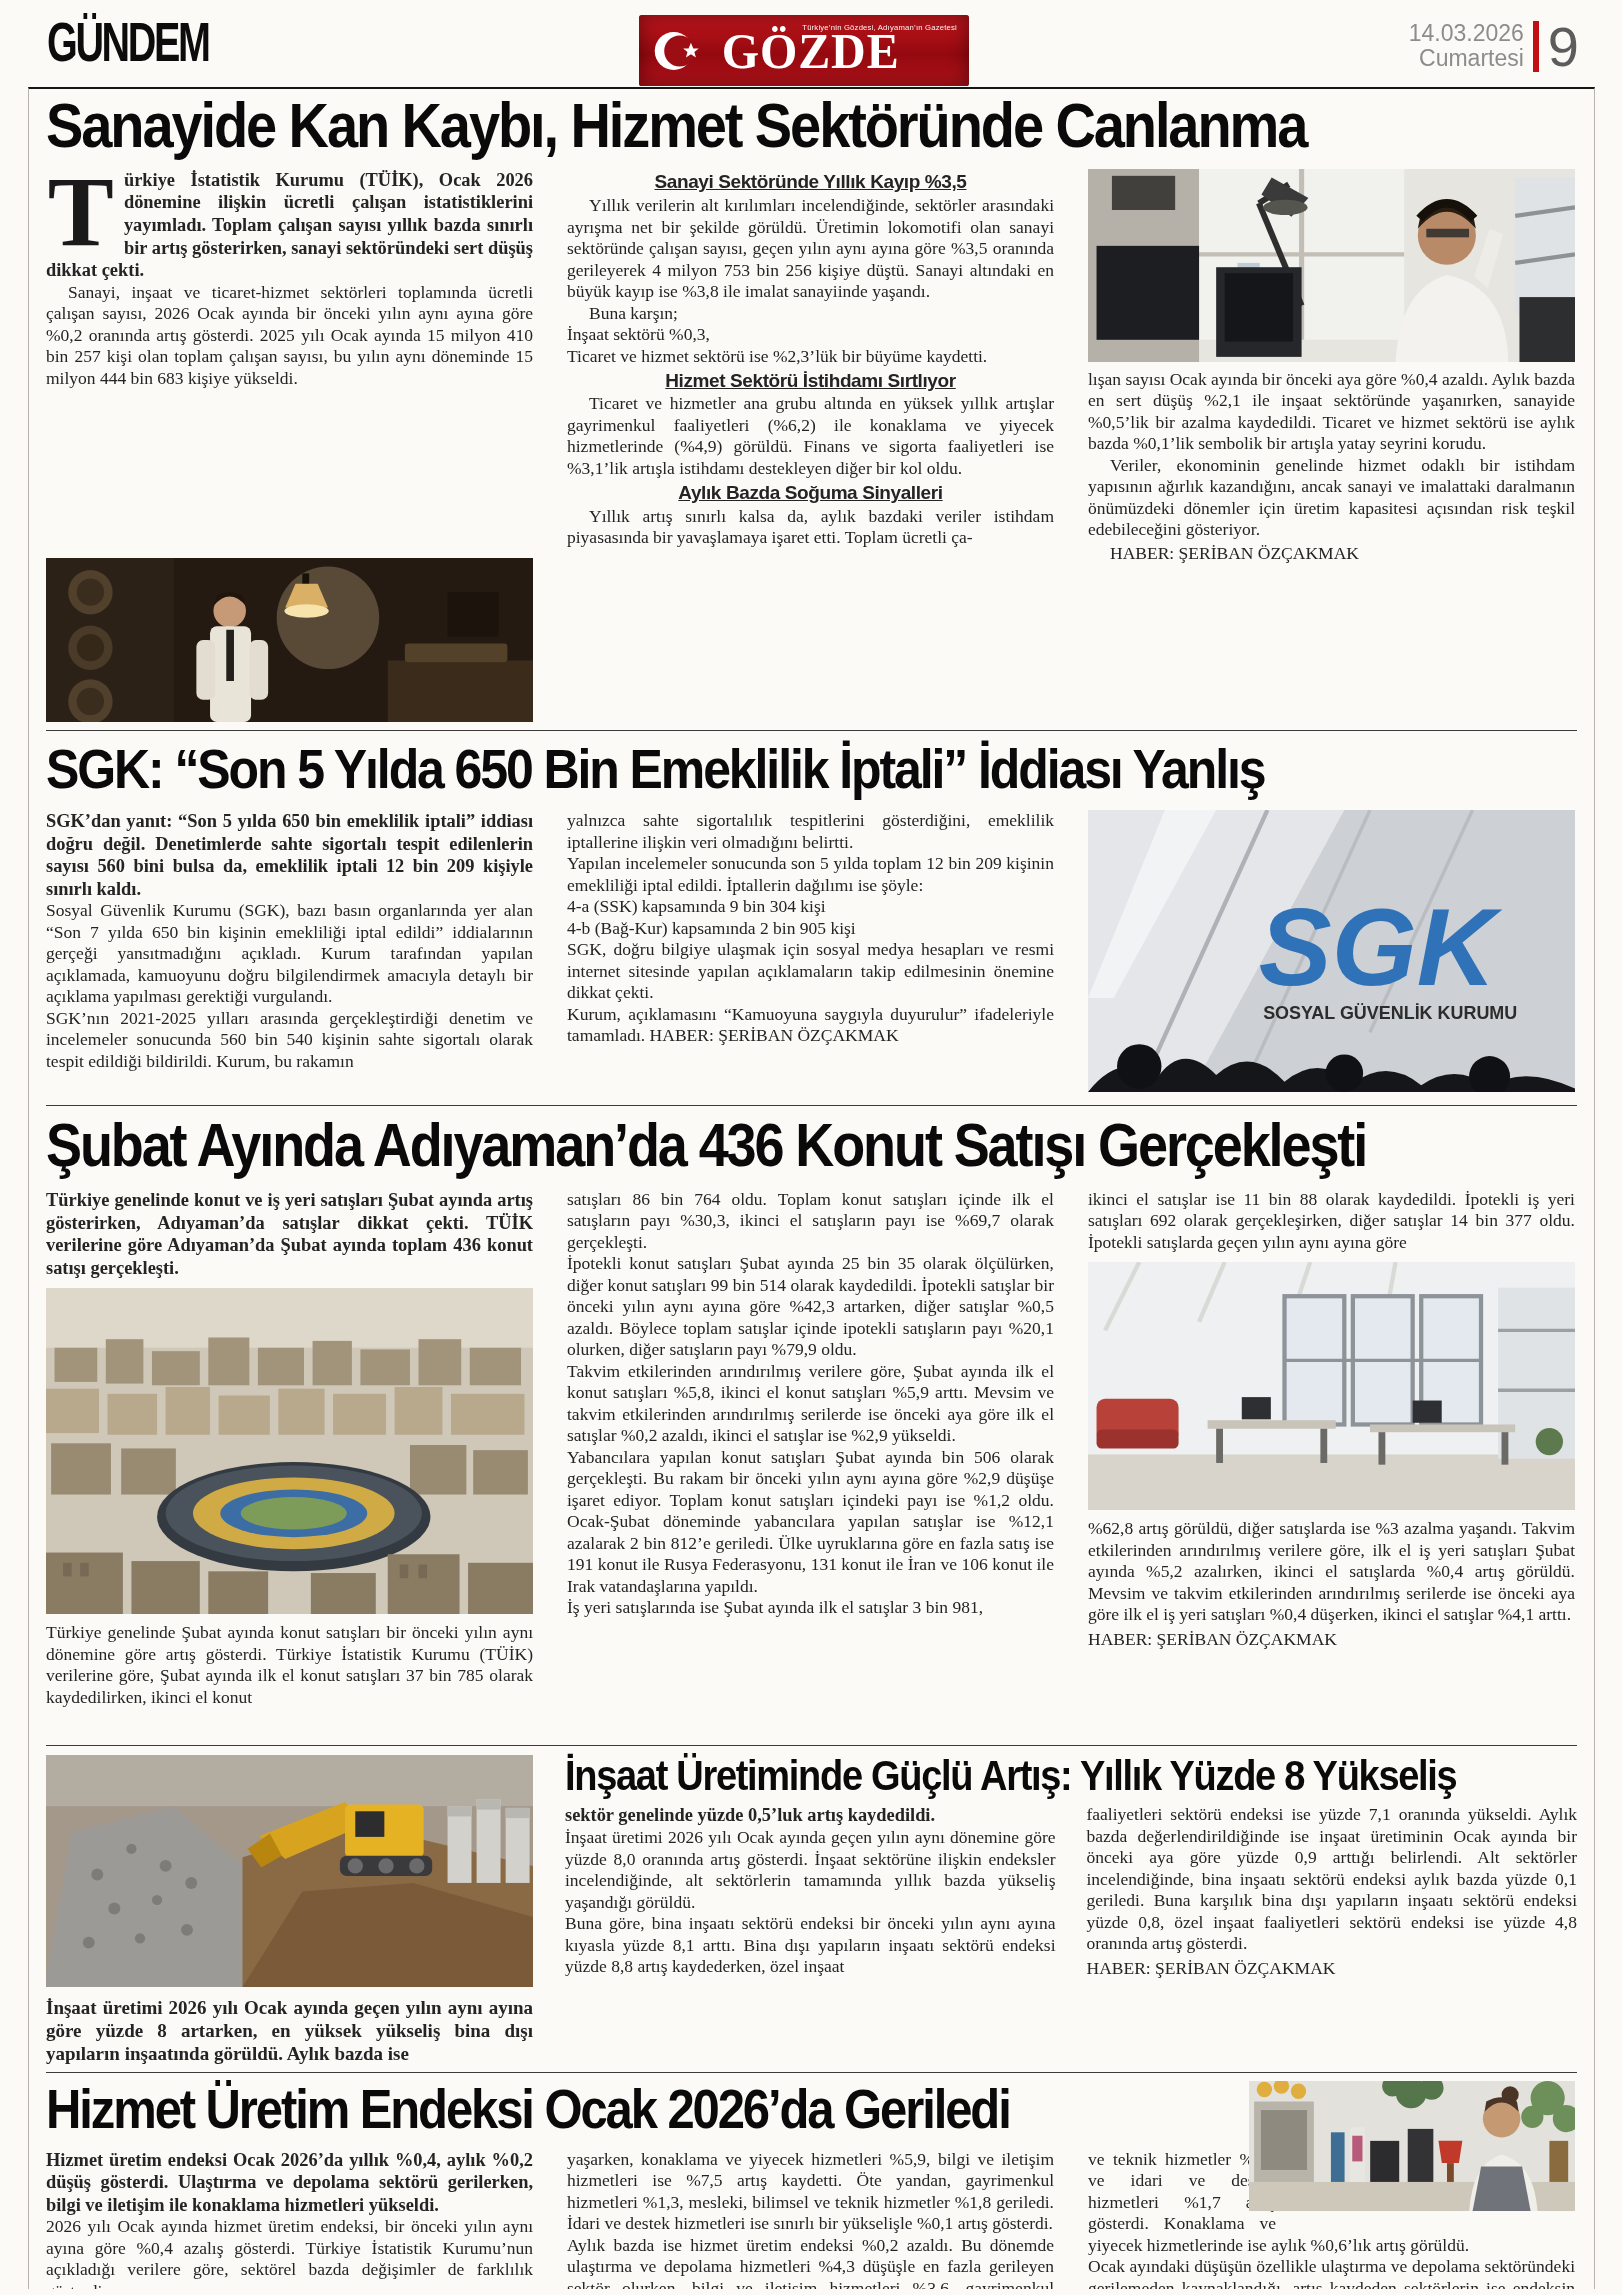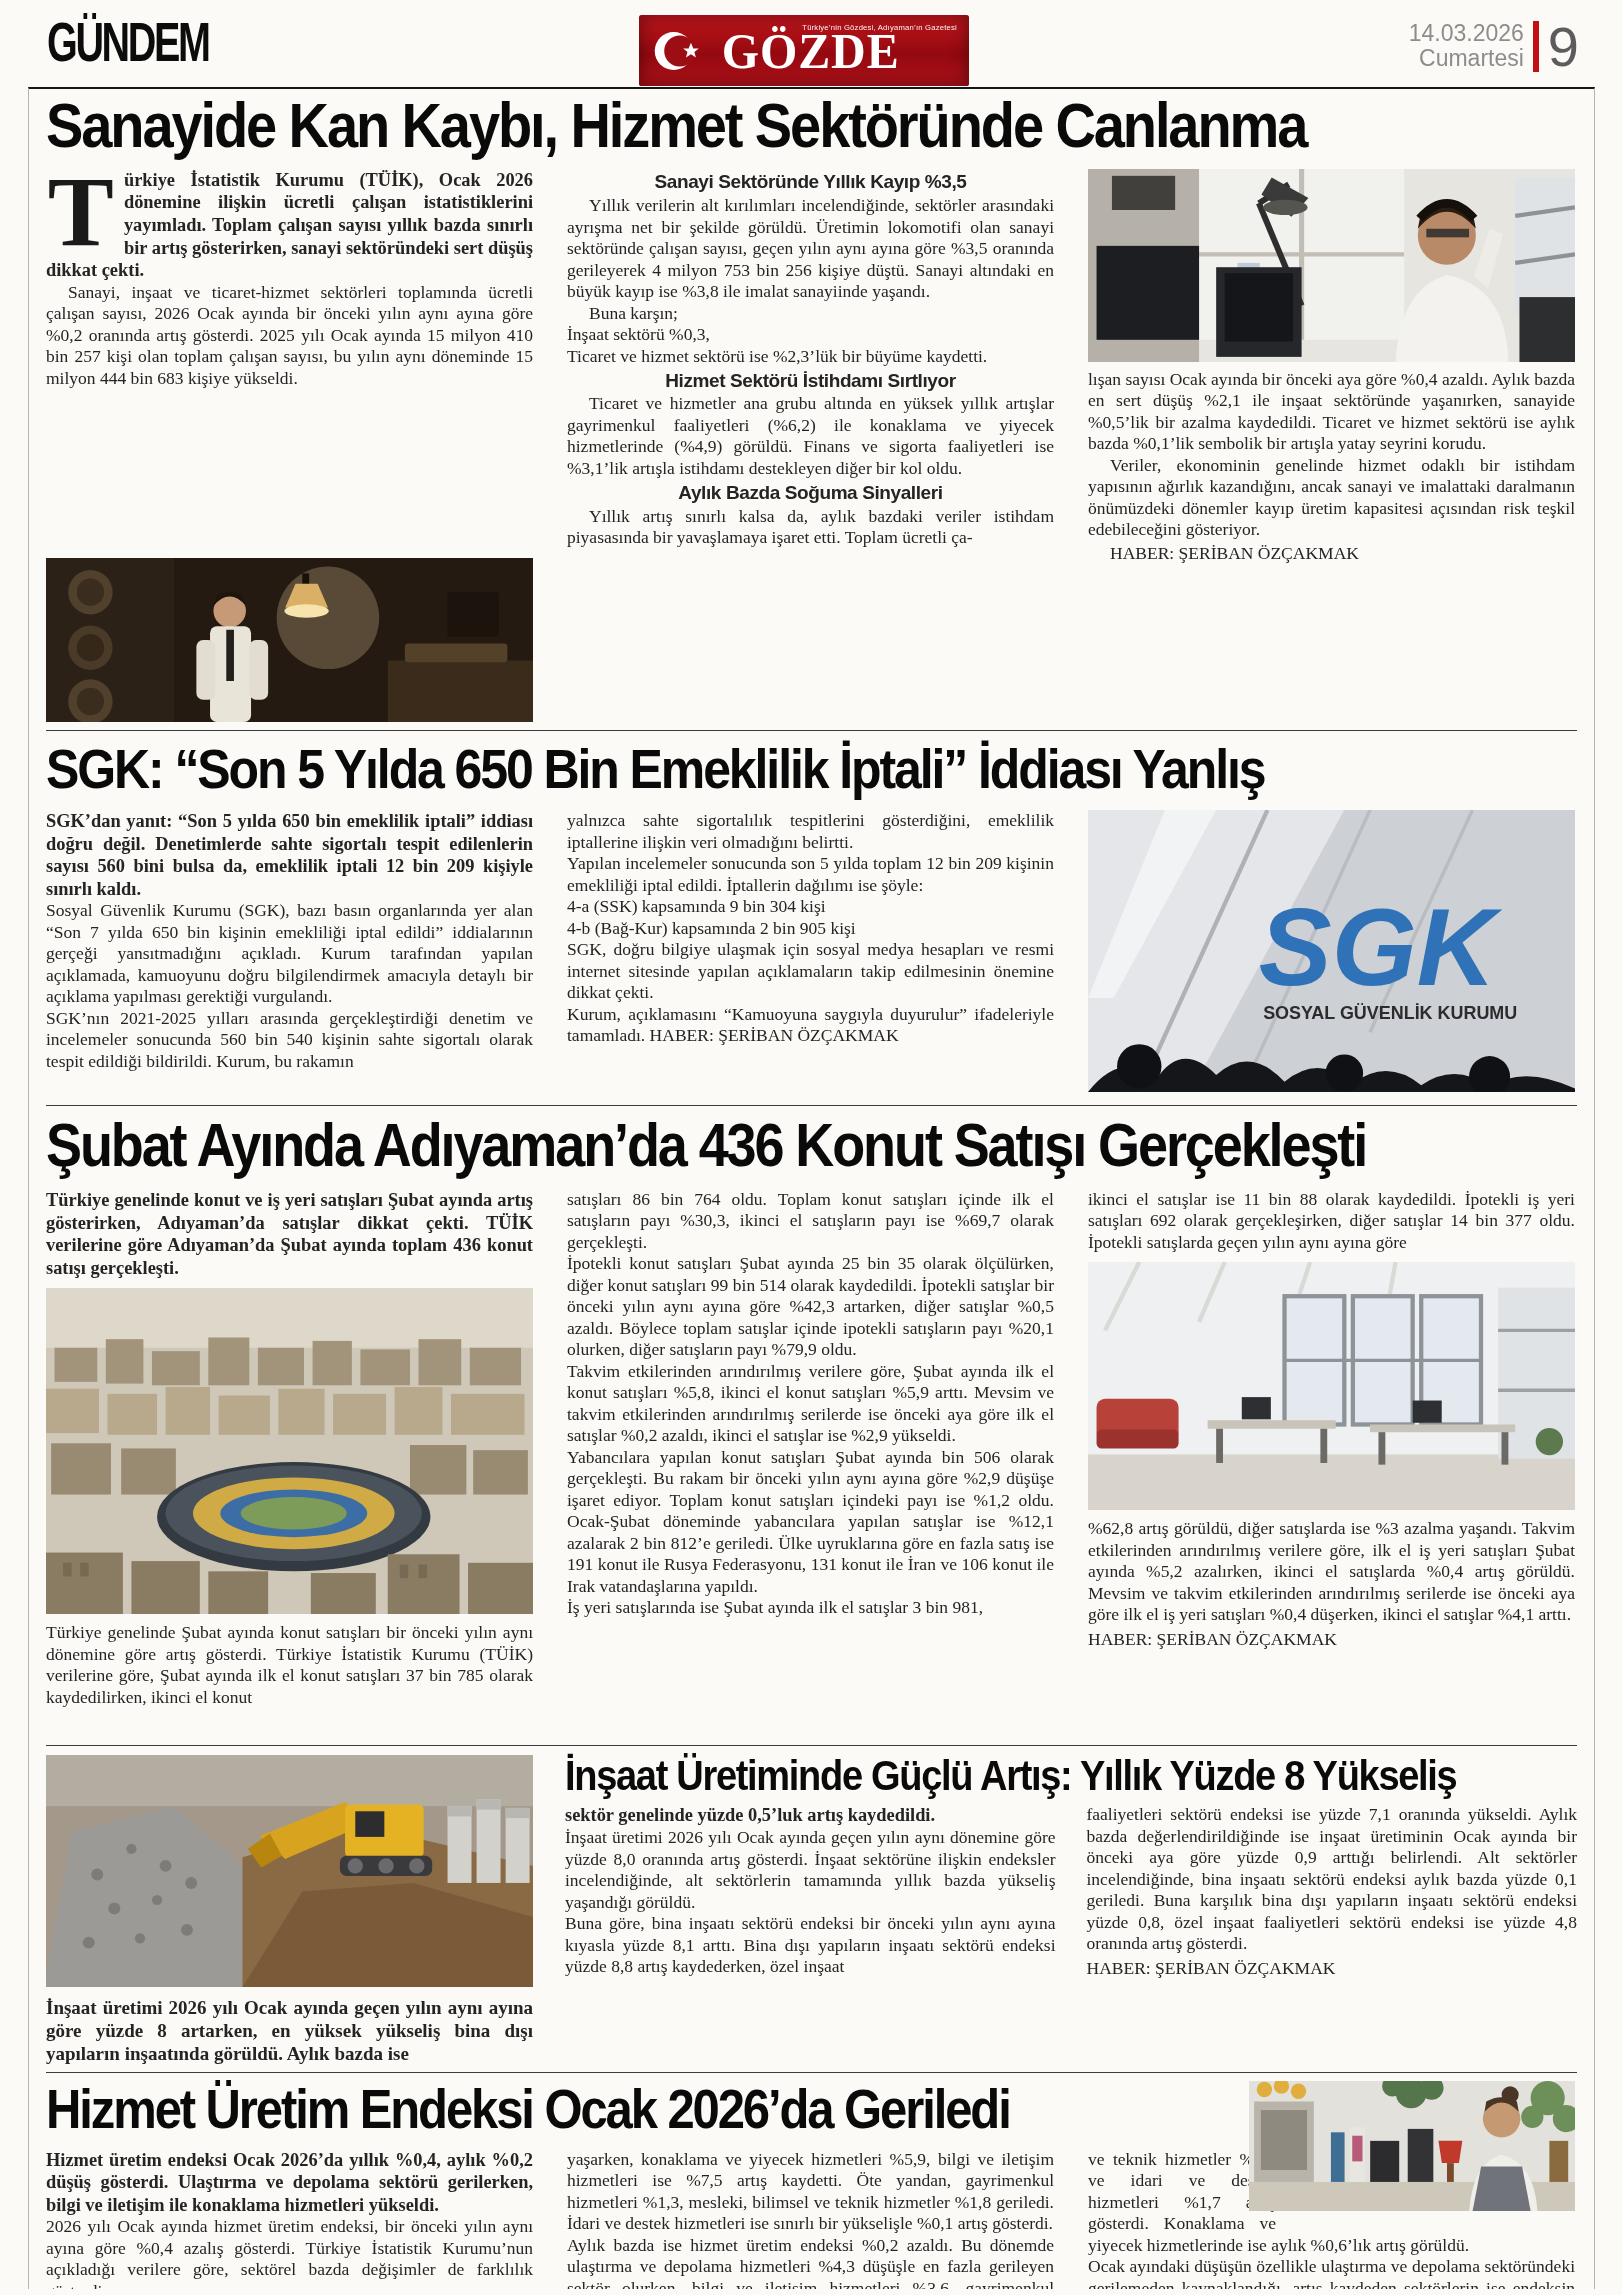--- a/index.html
+++ b/index.html
@@ -37,21 +37,21 @@
   .hl3{font-size:54px;line-height:67px;margin-bottom:10.2px;}
   .hl4{font-size:38px;line-height:46px;margin-bottom:6.8px;letter-spacing:-1.3px;}
   .hl5{font-size:49px;line-height:61px;margin-bottom:6.8px;display:inline-block;}
 
   .cols{display:flex;gap:34px;}
   .col{width:487px;flex:0 0 487px;box-sizing:border-box;}
   p{font-size:17.5px;line-height:21.5px;text-align:justify;margin:0;}
   .ind{text-indent:22px;}
   .lead-bold{font-weight:700;font-size:18.4px;line-height:22.6px;}
   .subhead{font-family:"Liberation Sans",sans-serif;font-weight:700;font-size:19px;
-      text-align:center;margin:2.6px 0 1.7px 0;letter-spacing:-0.4px;}
+      text-align:center;margin:2.6px 0 1.7px 0;letter-spacing:-0.4px;text-decoration:underline;}
   .dropcap{float:left;font-size:99px;line-height:75px;font-weight:700;padding:5.1px 10.2px 0 1.7px;color:#1a1a1a;}
   .photo{display:block;background:#ddd;margin:8.5px 0 0 0;}
   .byline{margin-top:2.6px;}
 
   .a1-cols{height:553px;}
   .a1-c1{display:flex;flex-direction:column;}
   .a1-c1 .photo{margin-top:auto;}
   .a2-cols{height:287px;}
   .a3-cols{height:548px;}
 
@@ -163,21 +163,21 @@
             <path d="M388 58 Q420 22 452 58" stroke="#15100a" stroke-width="10" fill="none"></path>
             <rect x="396" y="70" width="50" height="10" fill="#2b2b2b" opacity="0.85"></rect>
             <path d="M360 226 Q365 140 420 124 Q490 138 492 226 Z" fill="#f4f2ee"></path>
             <path d="M452 126 L470 70 L486 76 L468 140 Z" fill="#eeece7"></path>
             <rect x="500" y="10" width="70" height="160" fill="#dfe3e5"></rect>
             <line x1="500" y1="55" x2="570" y2="45" stroke="#8e9296" stroke-width="5"></line>
             <line x1="500" y1="110" x2="570" y2="100" stroke="#8e9296" stroke-width="5"></line>
             <rect x="505" y="150" width="65" height="76" fill="#2d2e30"></rect>
           </svg>
           <p>lışan sayısı Ocak ayında bir önceki aya göre %0,4 azaldı. Aylık bazda en sert düşüş %2,1 ile inşaat sektöründe yaşanırken, sanayide %0,5’lik bir azalma kaydedildi. Ticaret ve hizmet sektörü ise aylık bazda %0,1’lik sembolik bir artışla yatay seyrini korudu.</p>
-          <p class="ind">Veriler, ekonominin genelinde hizmet odaklı bir istihdam yapısının ağırlık kazandığını, ancak sanayi ve imalattaki daralmanın önümüzdeki dönemler kayıp üretim kapasitesi açısından risk teşkil edebileceğini gösteriyor.</p>
+          <p class="ind">Veriler, ekonominin genelinde hizmet odaklı bir istihdam yapısının ağırlık kazandığını, ancak sanayi ve imalattaki daralmanın önümüzdeki dönemler için üretim kapasitesi açısından risk teşkil edebileceğini gösteriyor.</p>
           <p class="byline ind">HABER: ŞERİBAN ÖZÇAKMAK</p>
         </div>
       </div>
     </article>
 
     <div class="rule"></div>
 
     <article>
       <h1 class="hl hl2">SGK: “Son 5 Yılda 650 Bin Emeklilik İptali” İddiası Yanlış</h1>
       <div class="cols a2-cols">

